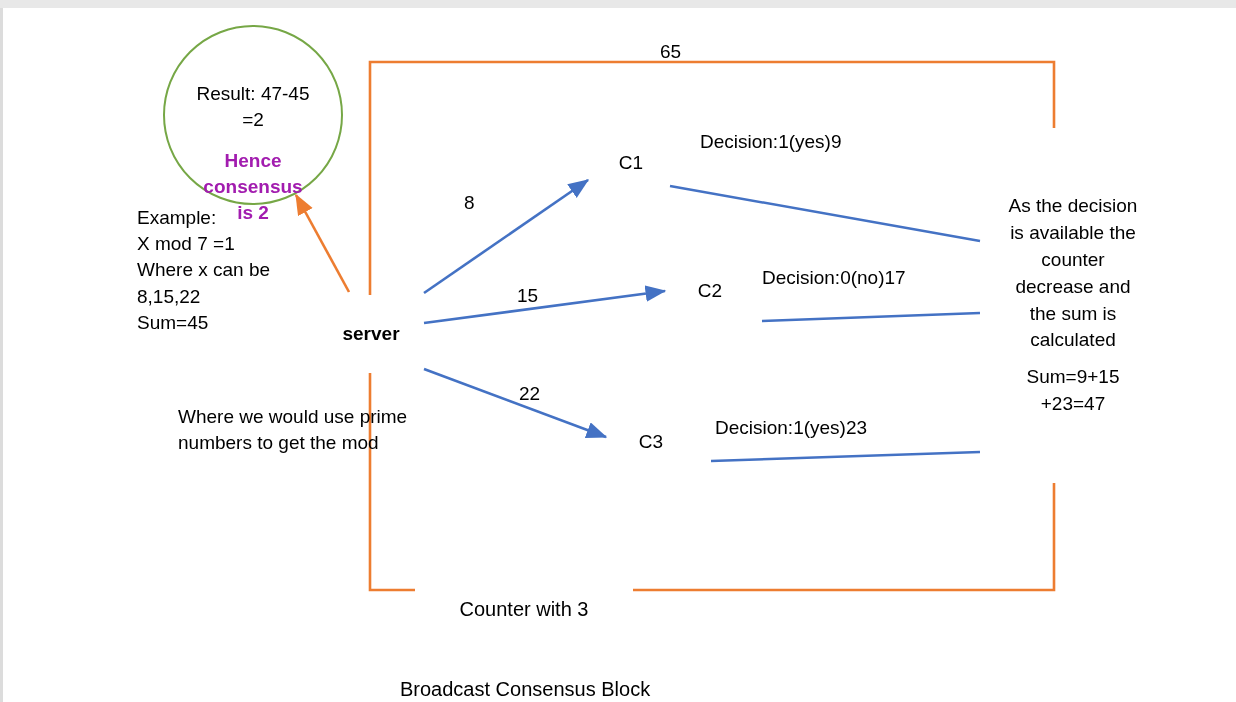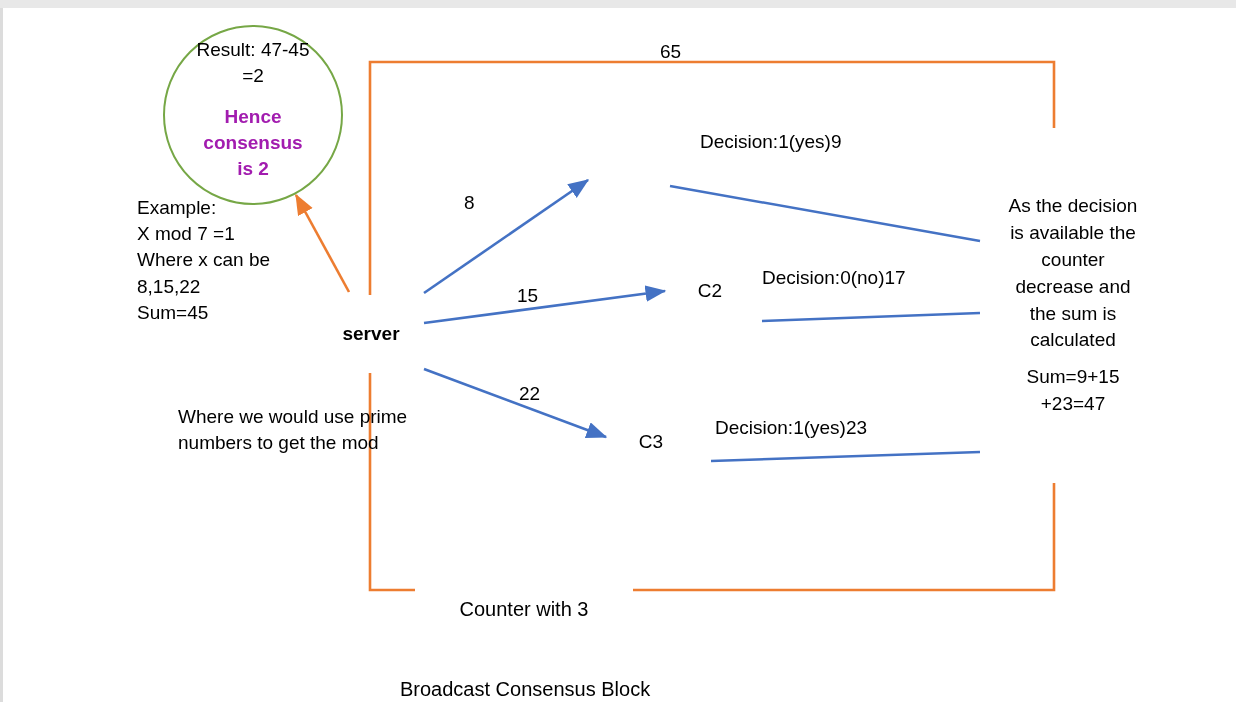--- a/index.html
+++ b/index.html
@@ -102,37 +102,38 @@
     flex-direction: column;
     align-items: center;
     justify-content: flex-start;
     padding-top: 10px;
     text-align: center;
   }
   #result-circle .result-line {
     font-size: 19px;
     line-height: 1.35;
     width: 135px;
+    margin-top: 44px;
   }
   #result-circle .consensus-line {
     font-size: 19px;
     font-weight: bold;
     line-height: 1.35;
     width: 110px;
     margin-top: 16px;
   }
   
   .text-block {
     position: absolute;
     font-size: 19px;
     line-height: 1.38;
     white-space: pre-line;
     text-align: left;
   }
-  #example-block { left: 137px; top: 195px; width: 230px; }
+  #example-block { left: 137px; top: 205px; width: 230px; }
   #prime-block   { left: 137px; top: 404px; width: 230px; margin-left: 41px; }
   #nodes-caption { left: 33px;  top: 652px; width: 290px; font-size: 20px; }
   #broadcast-caption { left: 400px; top: 655px; width: 290px; font-size: 20px; margin-top: 21px; }
   
   .edge-label {
     position: absolute;
     font-size: 19px;
     white-space: nowrap;
   }
   #label-47 { left: 660px; top: 41px; }
@@ -190,20 +191,23 @@
 Where x can be
 8,15,22
 Sum=45</div>
   <div id="prime-block" class="text-block">Where we would use prime numbers to get the mod</div>
   <div id="broadcast-caption" class="text-block">Broadcast Consensus Block</div>
 
   <div id="server-node" class="node">
     <span>server</span>
   </div>
 
+  <div id="c1-node" class="node">
+    <span>C1</span>
+  </div>
 
   <div id="c2-node" class="node">
     <span>C2</span>
   </div>
 
   <div id="c3-node" class="node">
     <span>C3</span>
   </div>
 
   <div id="right-node" class="node">

